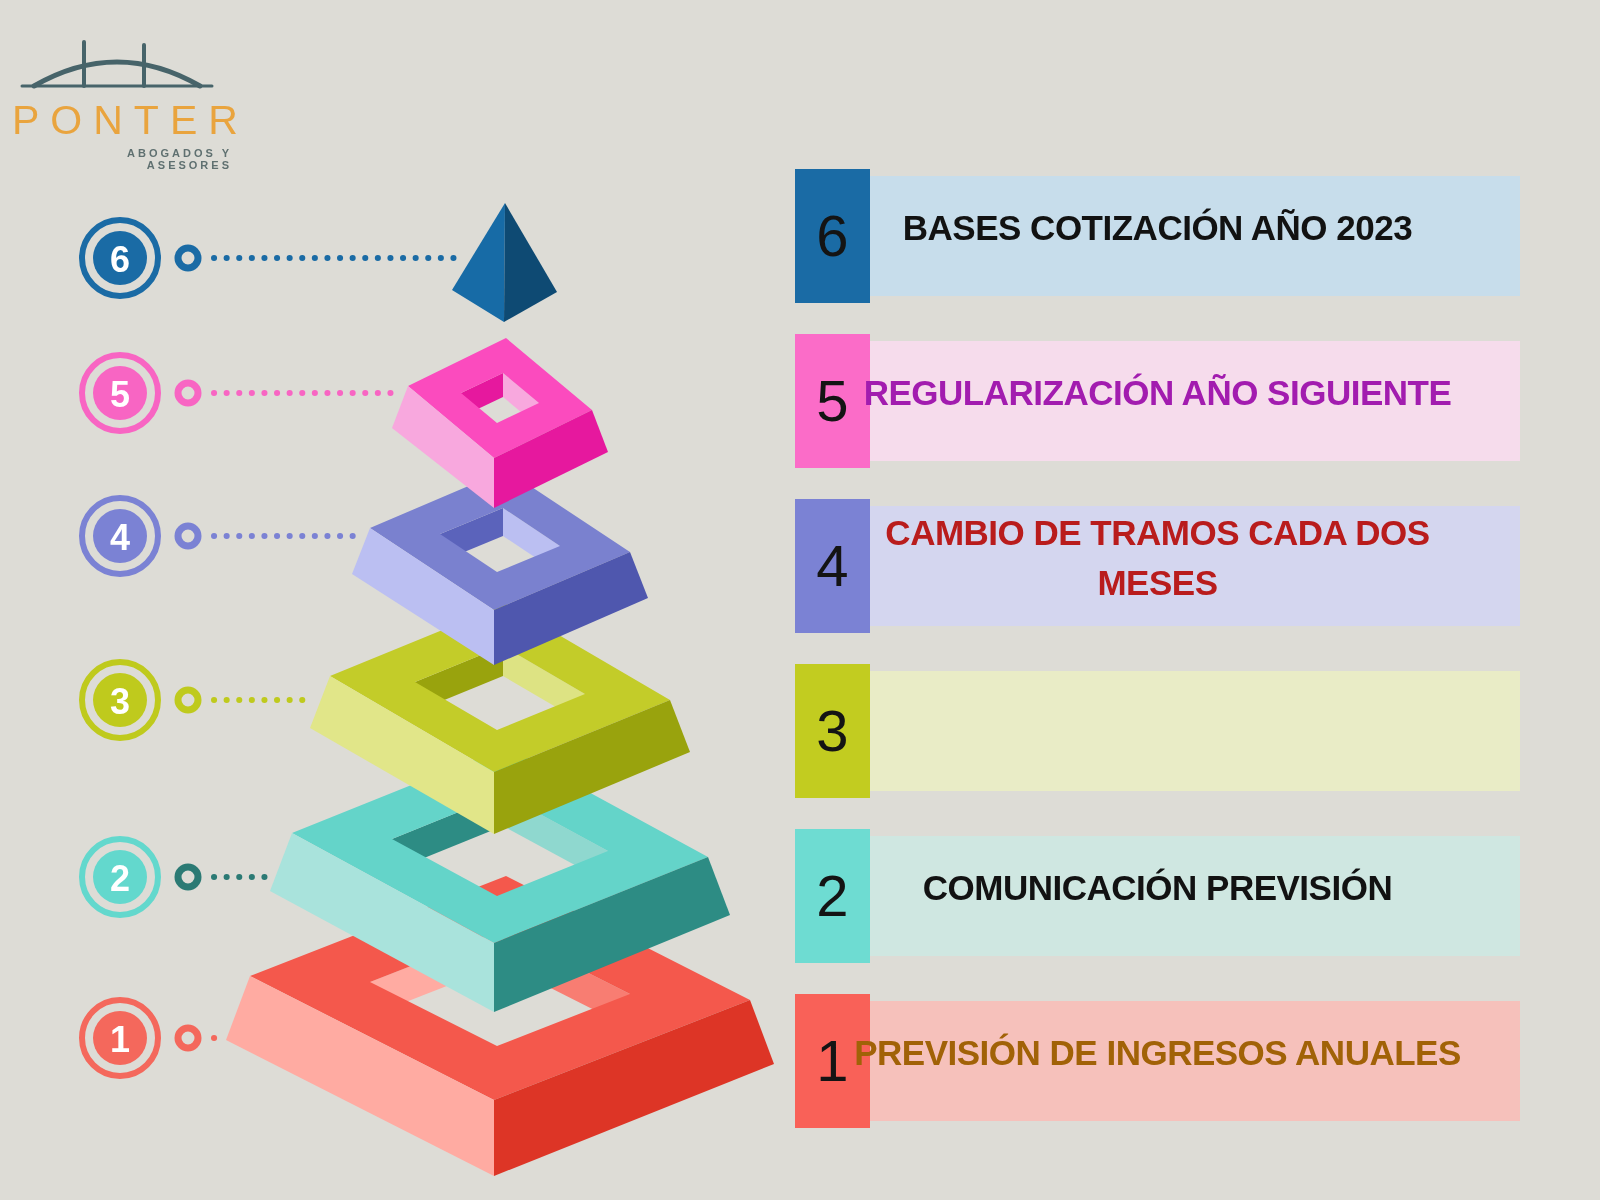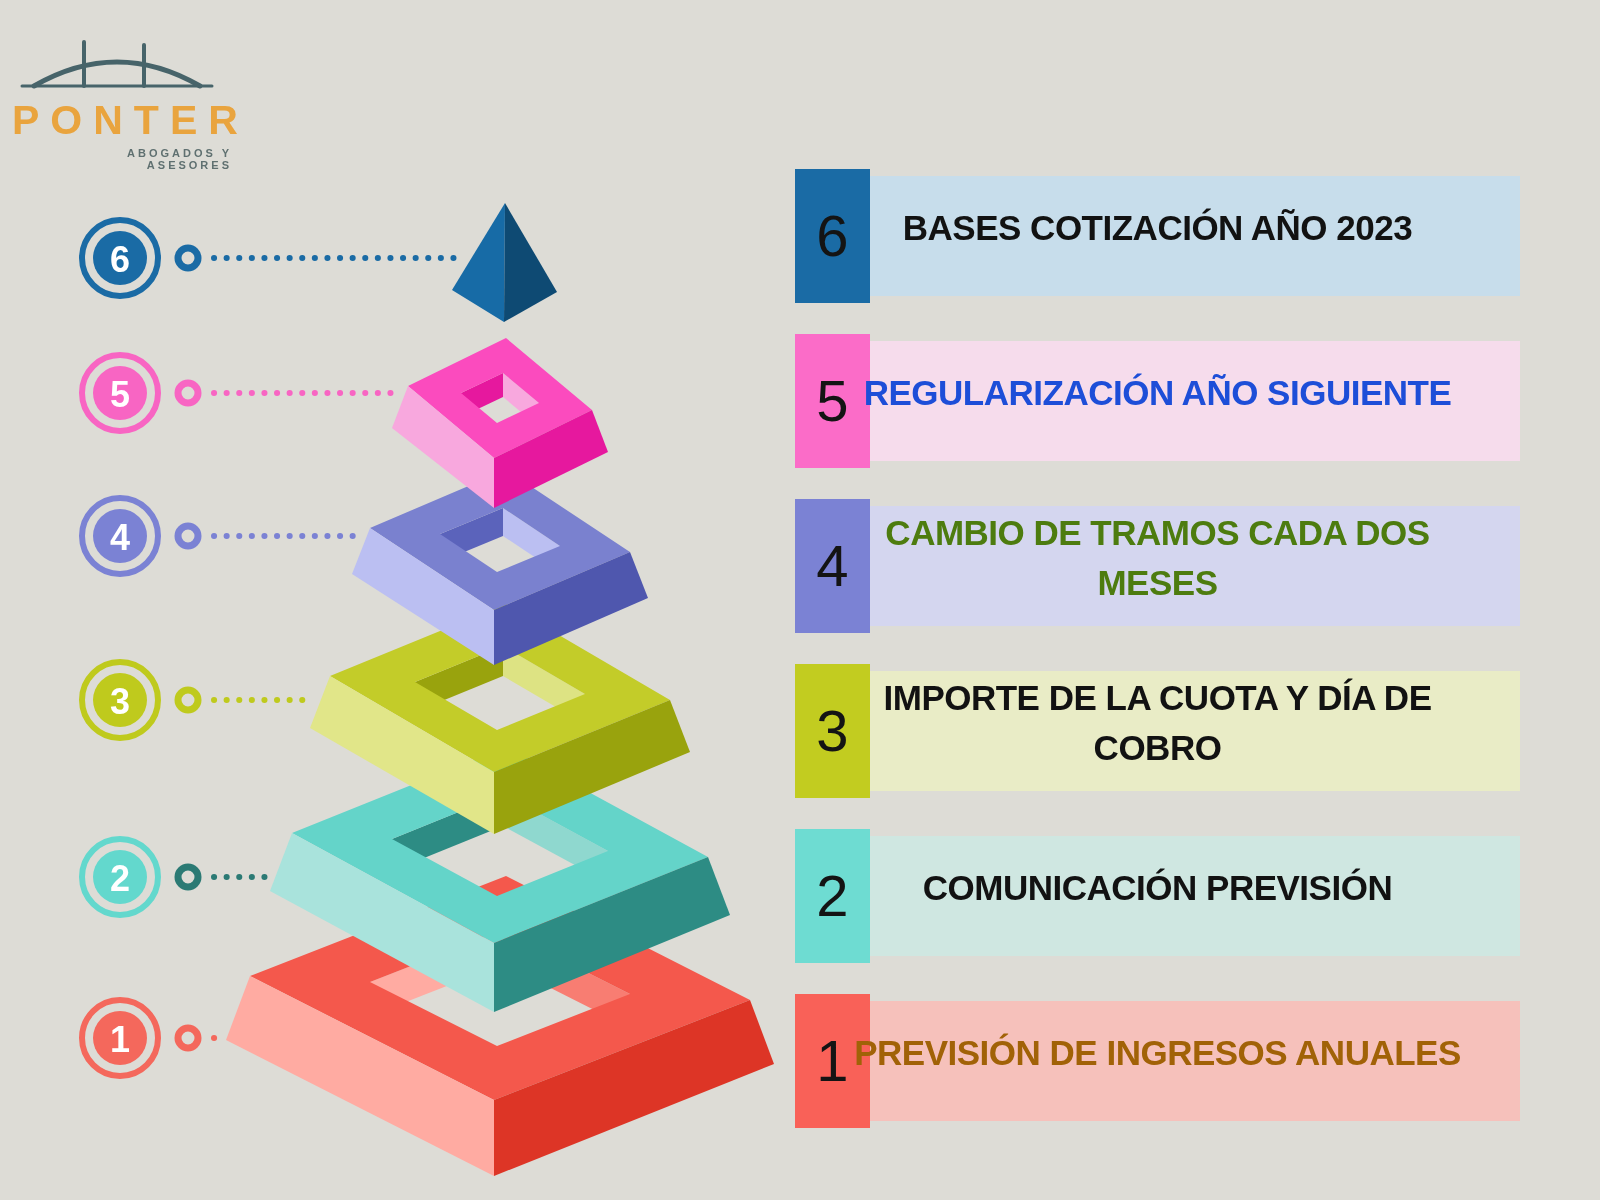--- a/index.html
+++ b/index.html
@@ -2,21 +2,21 @@
 <html><head>
 <meta charset="utf-8">
 <style>
   html,body{margin:0;padding:0;}
   body{width:1600px;height:1200px;font-family:"Liberation Sans",sans-serif;}
   .canvas{position:relative;width:1600px;height:1200px;overflow:hidden;}
   .scene-svg{position:absolute;left:0;top:0;}
 
   
   .logo{position:absolute;left:12px;top:22px;width:220px;}
-  .logo-name{font-size:41px;font-weight:700;letter-spacing:11px;line-height:1;margin-top:2px;}
+  .logo-name{font-size:41px;font-weight:400;letter-spacing:11px;line-height:1;margin-top:2px;}
   .logo-tagline{font-size:11px;font-weight:700;letter-spacing:3px;margin-top:6px;margin-left:30px;}
 
   
   .step-row{position:absolute;left:795px;width:725px;height:134px;}
   .step-block{position:absolute;left:0;top:0;width:75px;height:134px;display:flex;align-items:center;justify-content:center;}
   .step-num{font-size:58px;font-weight:400;color:#141414;line-height:1;}
   .step-bar{position:absolute;left:75px;top:7px;width:650px;height:120px;}
   .step-label{position:absolute;left:0;top:7px;width:725px;height:104px;display:flex;flex-direction:column;align-items:center;justify-content:center;font-size:35px;font-weight:700;letter-spacing:-0.5px;line-height:1.42;text-align:center;}
   .step-label span{display:block;white-space:nowrap;}
 </style>
@@ -143,46 +143,42 @@
       <span>BASES COTIZACIÓN AÑO 2023</span>
       <span></span>
     </div>
   </div>
 
   <div class="step-row" style="top:334px">
     <div class="step-block" style="background-color: rgb(251, 108, 200);">
       <span class="step-num">5</span>
     </div>
     <div class="step-bar" style="background-color: rgb(246, 220, 236);"></div>
-    <div class="step-label" style="color: #1d4ed8;">
+    <div class="step-label" style="color: #a21caf;">
       <span>REGULARIZACIÓN AÑO SIGUIENTE</span>
       <span></span>
     </div>
   </div>
 
   <div class="step-row" style="top:499px">
     <div class="step-block" style="background-color: rgb(123, 130, 212);">
       <span class="step-num">4</span>
     </div>
     <div class="step-bar" style="background-color: rgb(212, 214, 239);"></div>
-    <div class="step-label" style="color: #4d7c0f; text-align: right;">
+    <div class="step-label" style="color: #b91c1c; text-align: right;">
       <span>CAMBIO DE TRAMOS CADA DOS</span>
       <span>MESES</span>
     </div>
   </div>
 
   <div class="step-row" style="top:664px">
     <div class="step-block" style="background-color: rgb(194, 204, 32);">
       <span class="step-num">3</span>
     </div>
     <div class="step-bar" style="background-color: rgb(233, 236, 198);"></div>
-    <div class="step-label" style="color: rgb(18, 18, 18);">
-      <span>IMPORTE DE LA CUOTA Y DÍA DE</span>
-      <span>COBRO</span>
-    </div>
   </div>
 
   <div class="step-row" style="top:829px">
     <div class="step-block" style="background-color: rgb(110, 220, 210);">
       <span class="step-num">2</span>
     </div>
     <div class="step-bar" style="background-color: rgb(207, 231, 225);"></div>
     <div class="step-label" style="color: rgb(18, 18, 18); gap: 48px;">
       <span>COMUNICACIÓN PREVISIÓN</span>
     </div>

